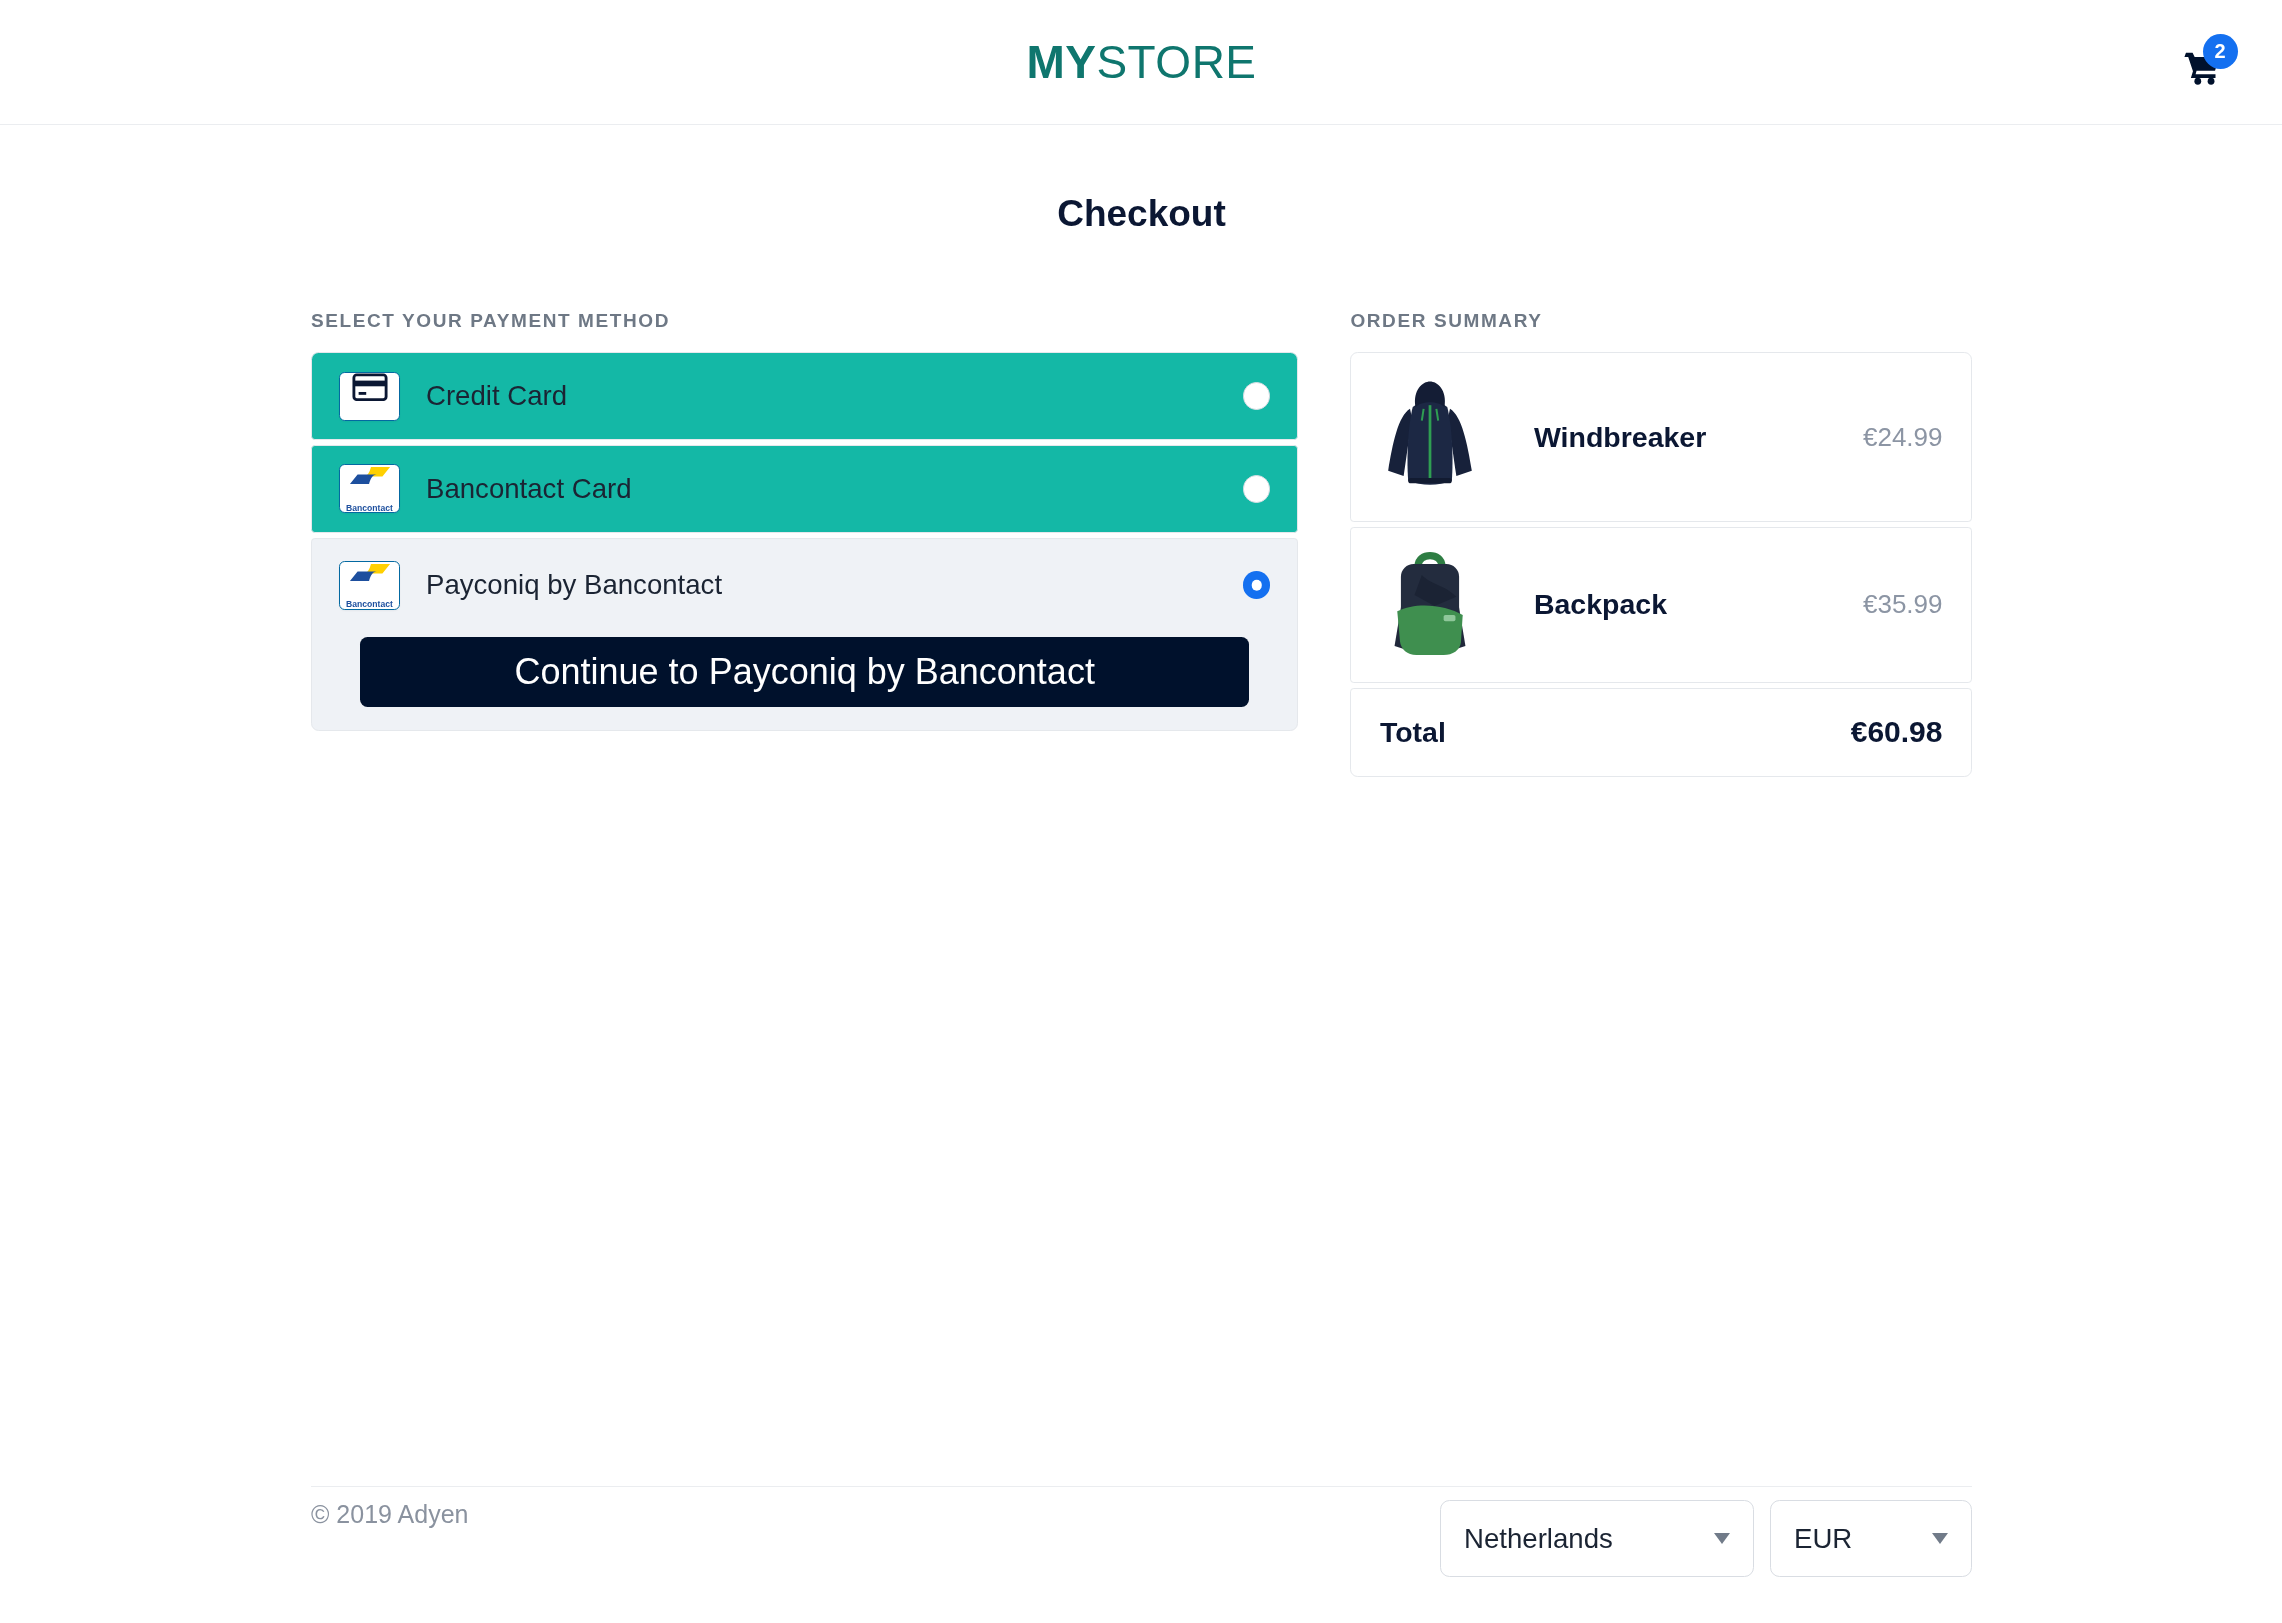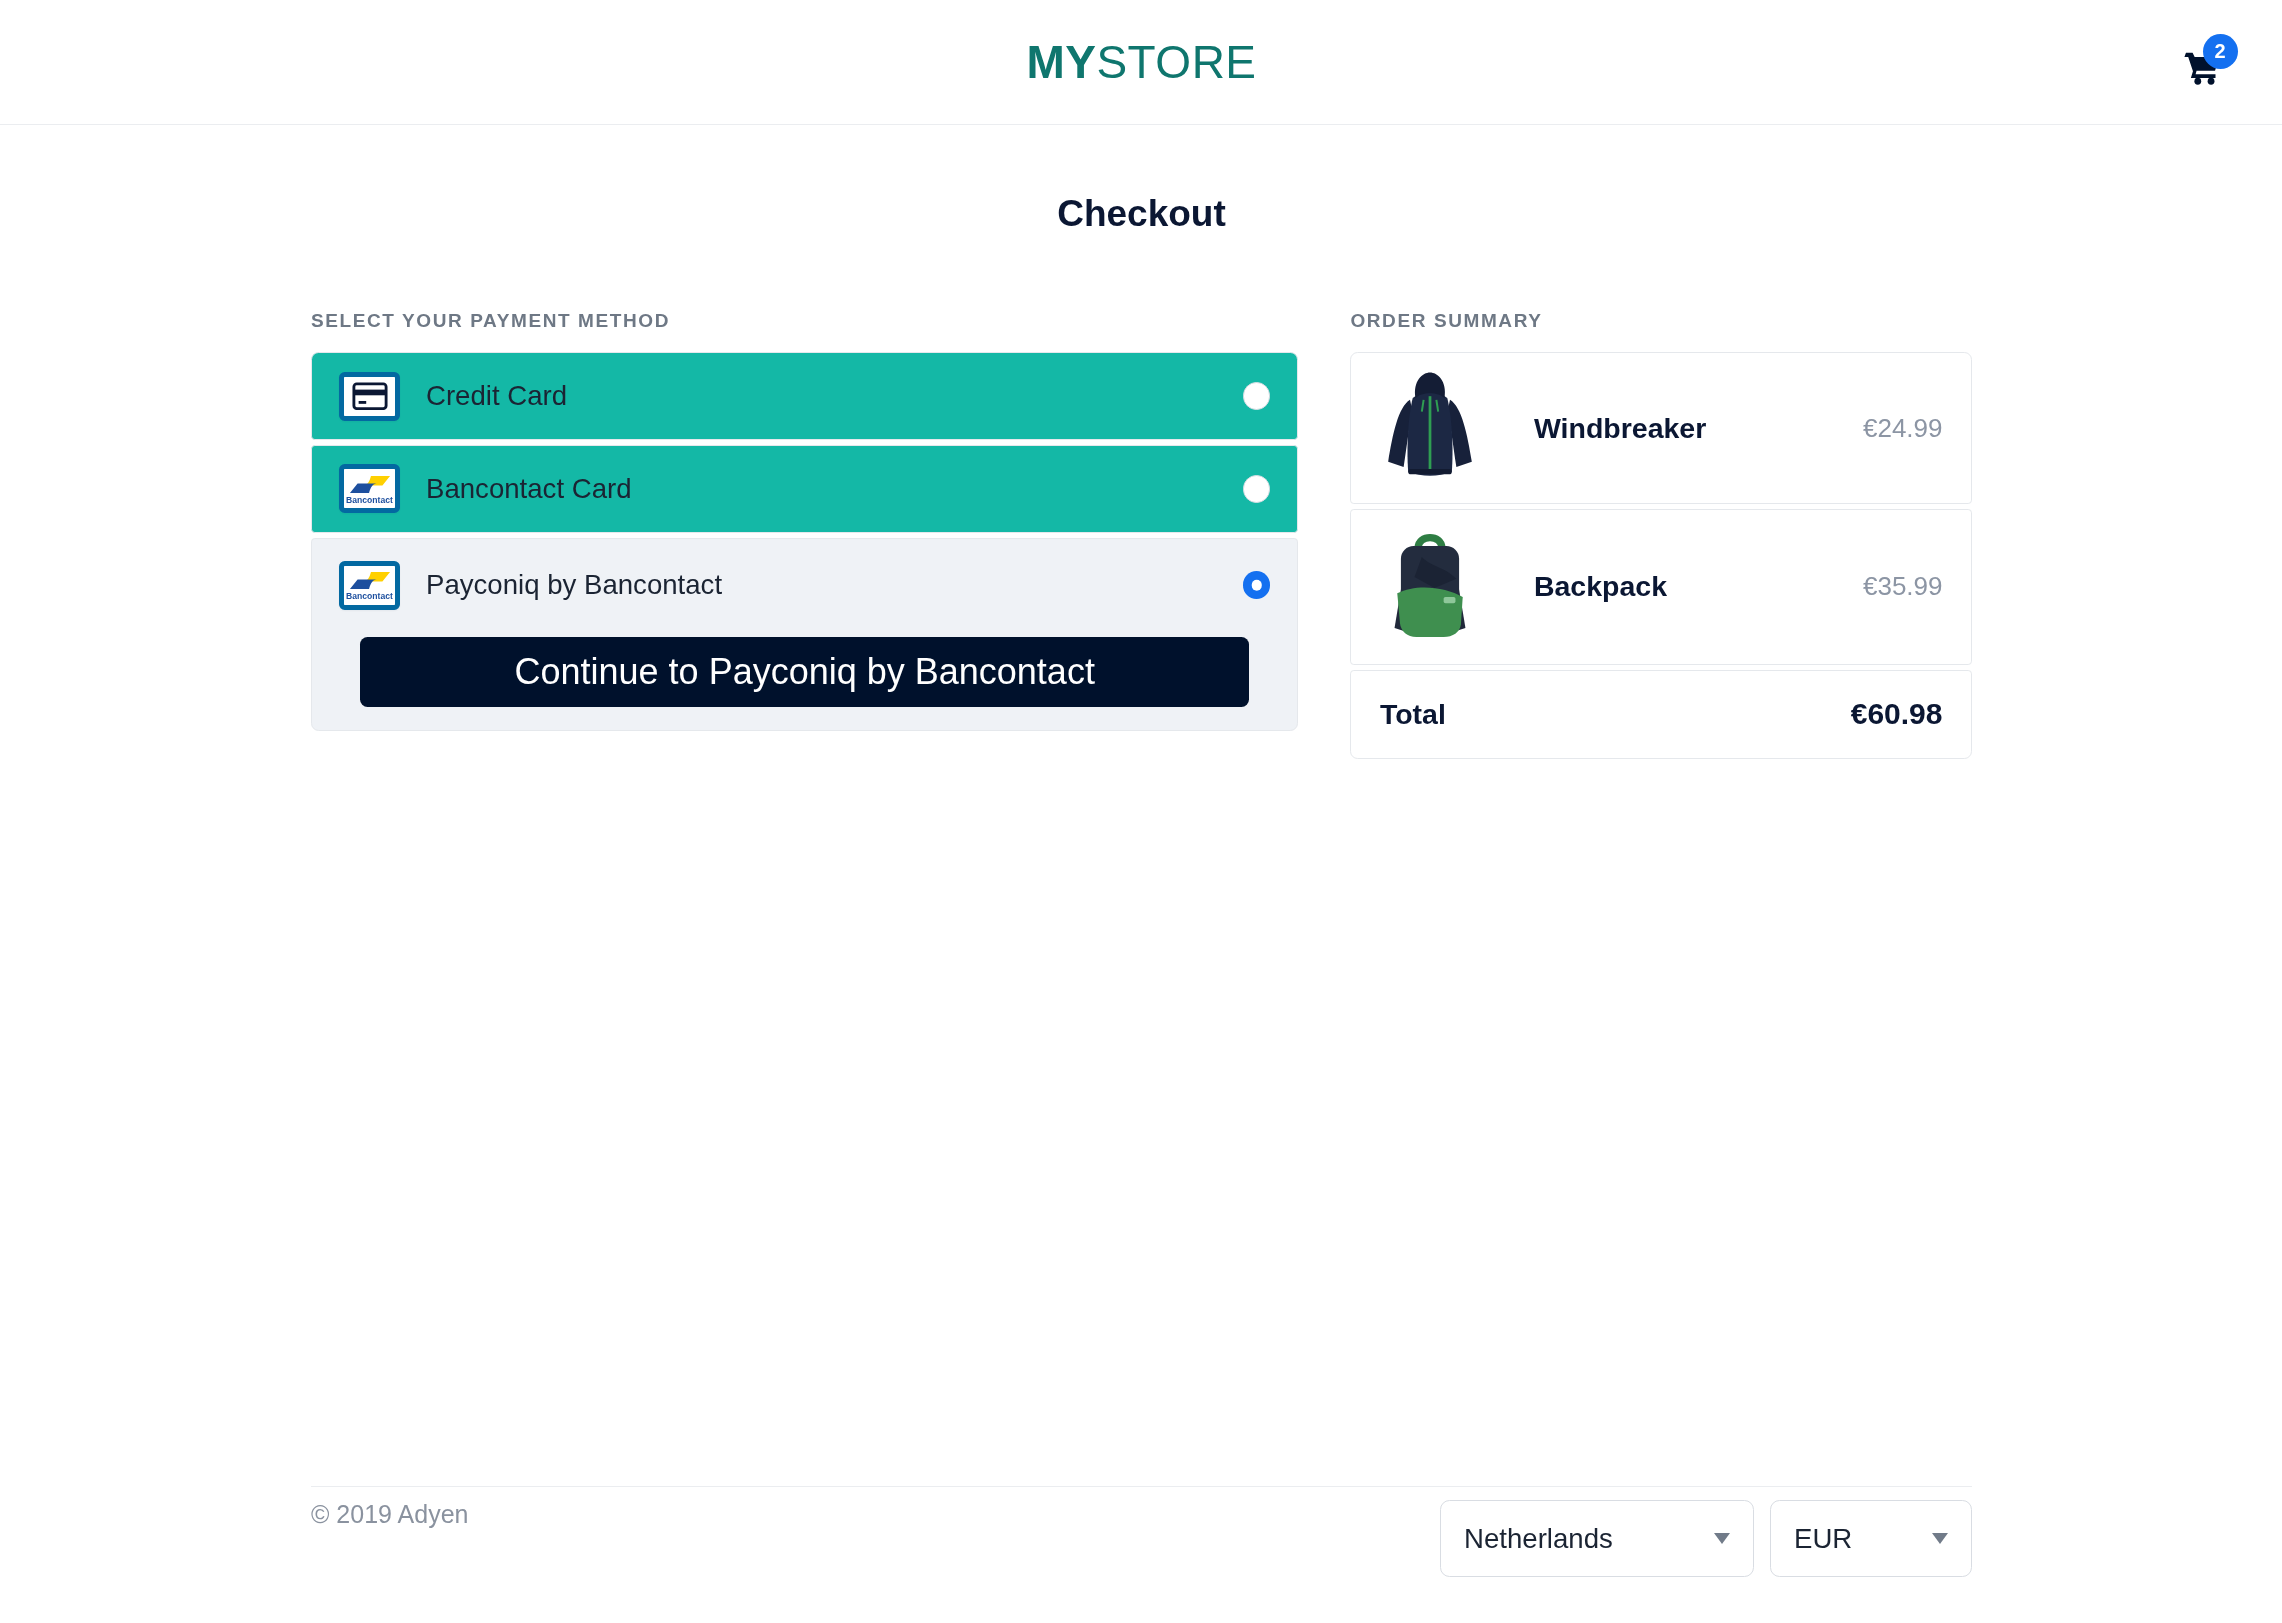--- a/index.html
+++ b/index.html
@@ -38,22 +38,22 @@
 
   
   .pm-card {
     border:1px solid #e5e8ec; border-radius:3.8px; margin-bottom:4.8px; background:#14b8a6; cursor:pointer;
   }
   .pm-card.first { border-radius:7.6px 7.6px 3.8px 3.8px; }
   .pm-card.selected { background:#eff2f6; border-radius:3.8px 3.8px 7.6px 7.6px; padding-bottom:23px; }
   .pm-row { display:flex; align-items:center; height:86px; padding:0 27px; }
   .pm-card.selected .pm-row { height:93px; }
   .pm-icon-box {
-    width:61px; height:49px; border:5px solid #0369a1; border-radius:5.7px; background:#fff;
-    display:flex; flex-direction:column; align-items:center; justify-content:center;
+    width:61px; height:49px; border:1px solid #0369a1; border-radius:5.7px; background:#fff;
+    display:flex; flex-direction:column; align-items:center; justify-content:space-between;
     box-shadow:0 1px 1.9px rgba(20,30,60,.05); flex:none;
   }
   .bancontact-text { font-size:8.6px; font-weight:700; color:#1d4f9e; line-height:8.6px; margin-top:1px; }
   .pm-label { margin-left:26px; font-size:27.6px; color:#1b2433; }
   .radio { margin-left:auto; width:27.6px; height:27.6px; border-radius:50%; flex:none; cursor:pointer; }
   .radio.off { border:1.9px solid #d9dde3; background:#fff; }
   .radio.on { background:#1470f0; position:relative; }
   .radio.on::after {
     content:""; position:absolute; left:50%; top:50%; width:10.5px; height:10.5px;
     transform:translate(-50%,-50%); border-radius:50%; background:#ffffff;
@@ -62,21 +62,21 @@
     display:block; width:889px; height:70px; margin:5px auto 0; border:none; cursor:pointer;
     background:#00112c; color:#ffffff; font-size:36px; font-weight:500;
     font-family:"Liberation Sans", sans-serif; border-radius:7.6px;
   }
 
   
   .os-card {
     border:1px solid #e5e8ec; border-radius:3.8px; margin-bottom:4.8px; background:#fff;
     display:flex; align-items:center; padding:0 28.5px;
   }
-  .os-card.first { height:152px; border-radius:7.6px 7.6px 3.8px 3.8px; }
+  .os-card.first { height:170px; border-radius:7.6px 7.6px 3.8px 3.8px; }
   .os-card.mid { height:156px; }
   .os-card.total-card { height:89px; border-radius:3.8px 3.8px 7.6px 7.6px; }
   .os-img { width:100px; height:124px; flex:none; }
   .os-name { margin-left:54px; font-size:28.5px; font-weight:700; color:#0b1733; }
   .os-price { margin-left:auto; font-size:26px; color:#8c95a4; }
   .total-label { font-size:28.5px; font-weight:700; color:#0b1733; }
   .total-value { margin-left:auto; font-size:30px; font-weight:700; color:#0b1733; }
 
   
   .footer {

